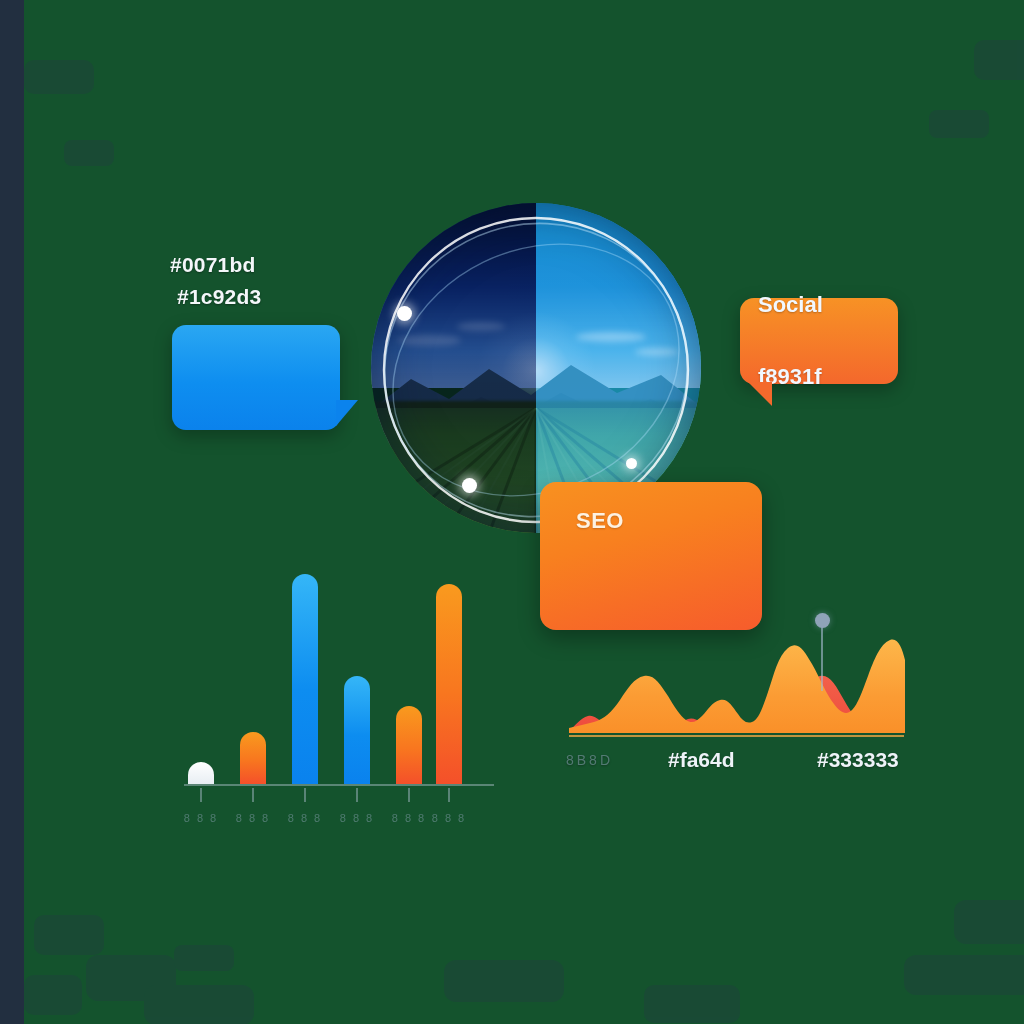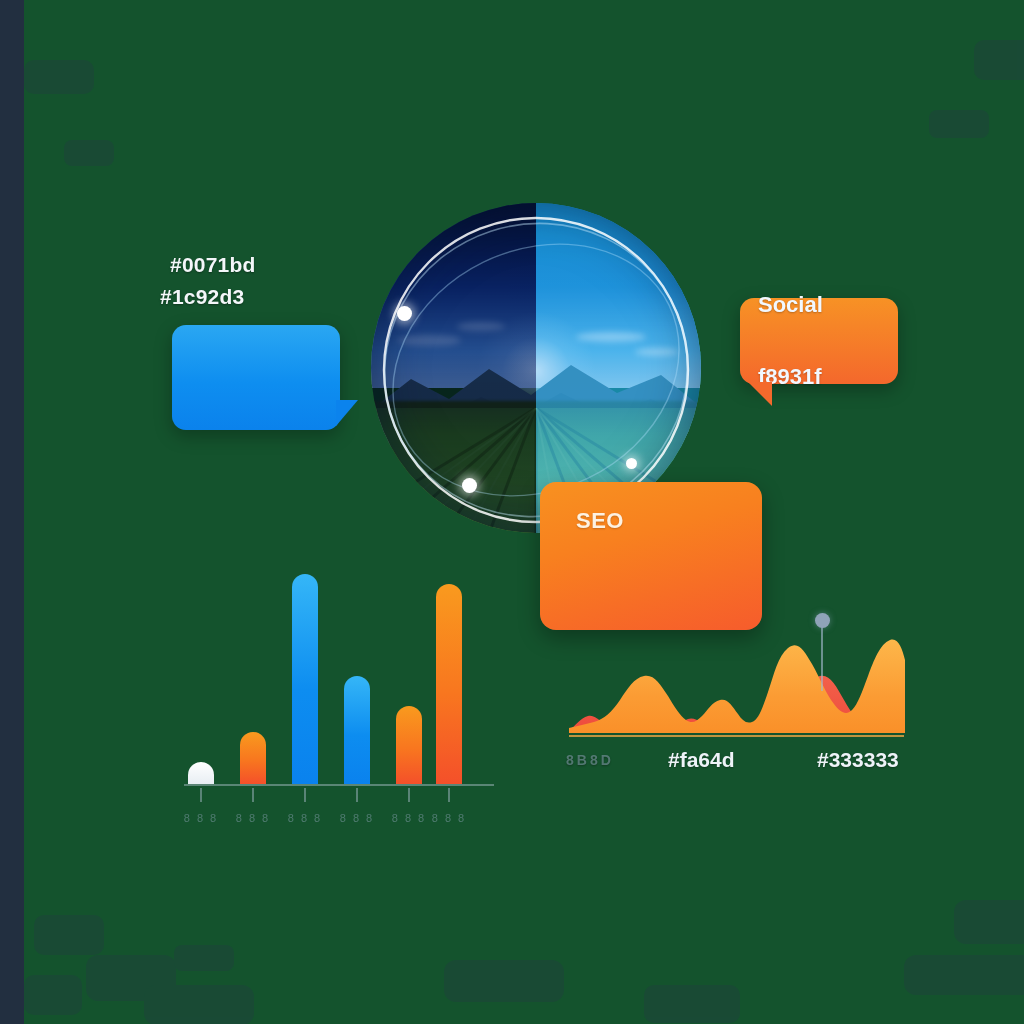--- a/index.html
+++ b/index.html
@@ -28,21 +28,21 @@
   .hexlabel {
     position: absolute;
     color: #f4f7fa;
     font-size: 21px;
     font-weight: 700;
     letter-spacing: .2px;
     white-space: nowrap;
     text-shadow: 0 1px 2px rgba(0,0,0,.35);
   }
   #hex-0071bd { left: 146px; top: 253px; }
-  #hex-1c92d3 { left: 136px; top: 285px; }
+  #hex-1c92d3 { left: 153px; top: 285px; }
 
   
   .bubble {
     position: absolute;
     border-radius: 14px;
     display: flex;
     flex-direction: column;
     justify-content: center;
     box-shadow: 0 6px 18px rgba(0,0,0,.28);
   }
@@ -238,21 +238,21 @@
     font-size: 21px;
     font-weight: 600;
     white-space: nowrap;
     text-shadow: 0 1px 2px rgba(0,0,0,.3);
   }
   #label-8b8d {
     left: 542px; top: 752px;
     font-size: 14px;
     letter-spacing: 3px;
     color: rgba(150,170,192,.5);
-    font-weight: 700;
+    font-weight: 400;
     filter: blur(.5px);
   }
   #label-fa64d  { left: 644px; top: 748px; }
   #label-333333 { left: 793px; top: 748px; }
 </style>
 </head>
 <body>
 
 <div id="stage">
 

